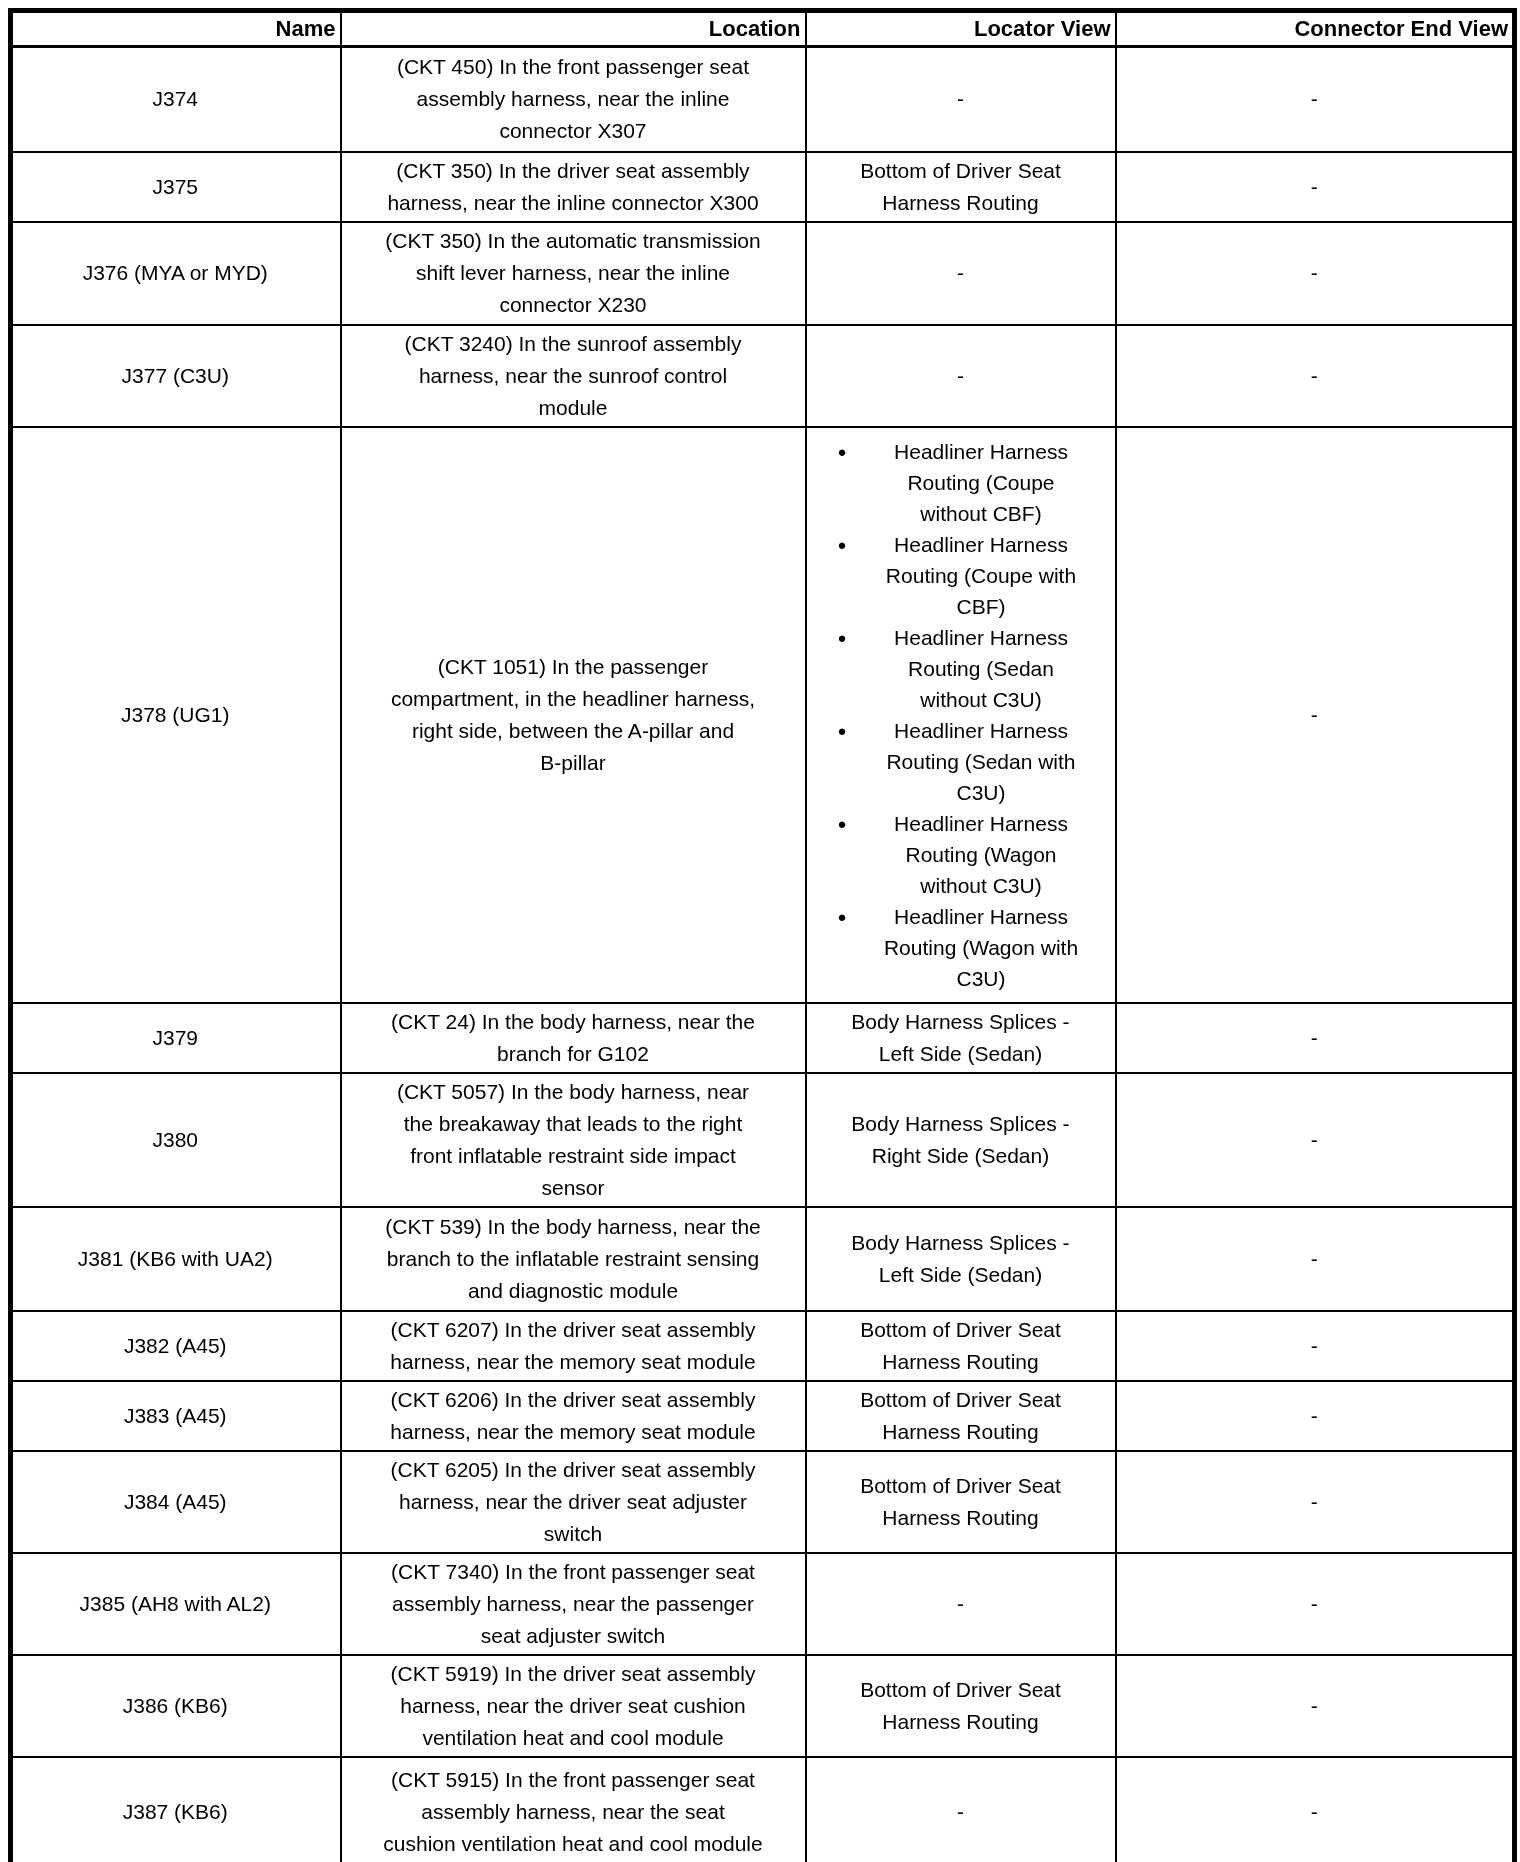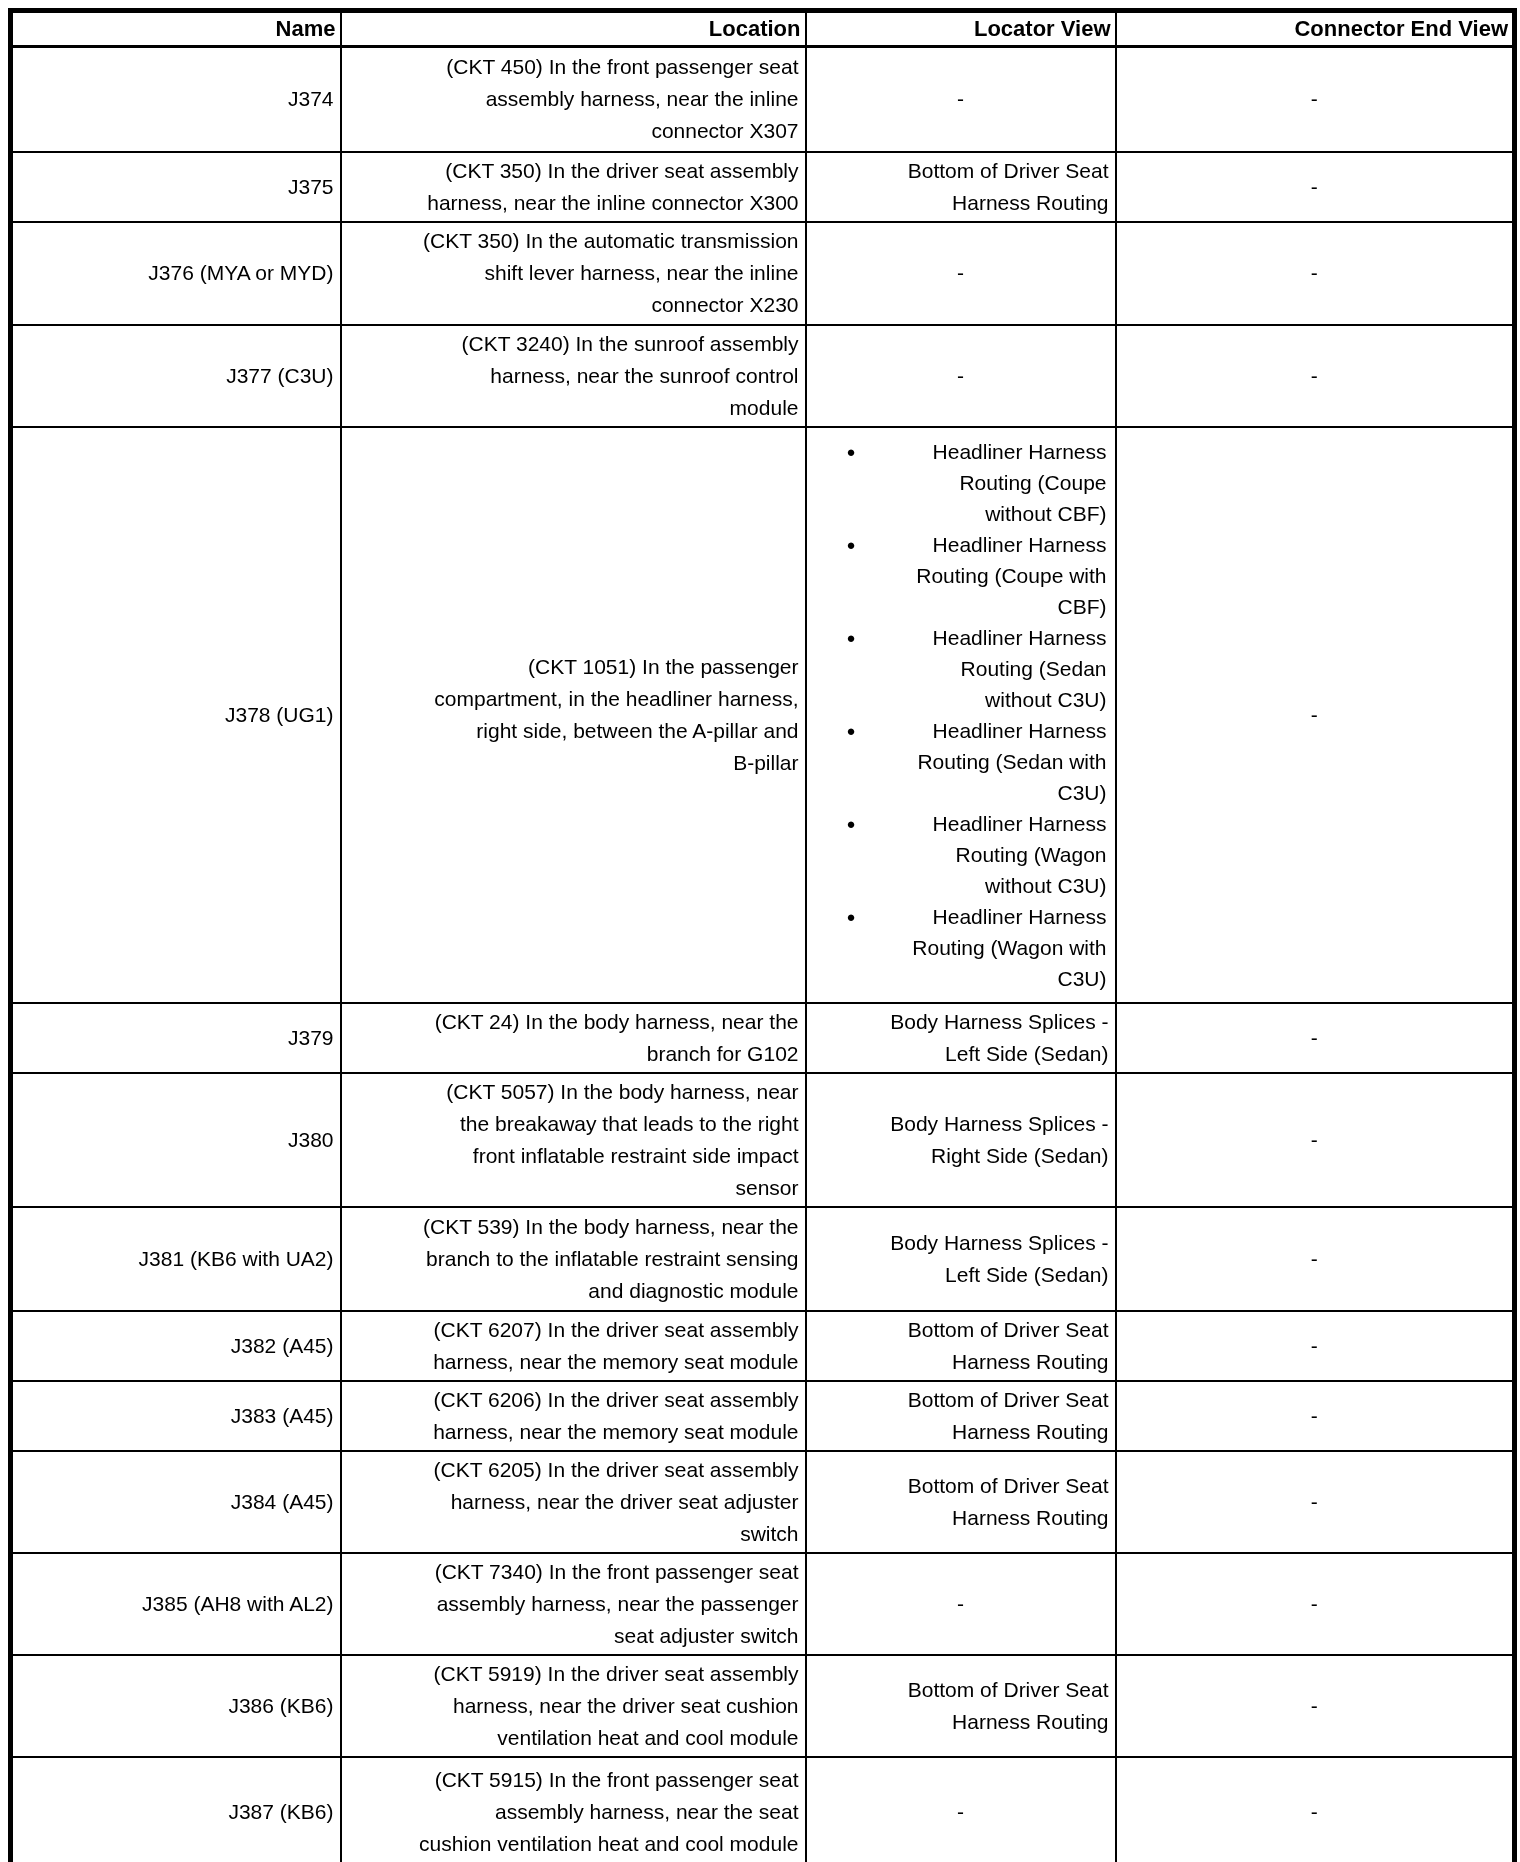--- a/index.html
+++ b/index.html
@@ -30,21 +30,21 @@
     font-weight: bold;
     text-align: right;
     height: 36px;
     padding: 2px 4px;
   }
   td {
     font-size: 21px;
     line-height: 32px;
     padding: 2px 6px;
     white-space: pre-line;
-    text-align: right;
+    text-align: center;
   }
   td.name-cell { padding-left: 4px; }
   td.dash-cell { text-align: center; white-space: normal; }
   ul.bullets {
     list-style: none;
     margin: 6px 0;
     padding: 0 2px 0 16px;
     line-height: 31px;
   }
   ul.bullets li {

